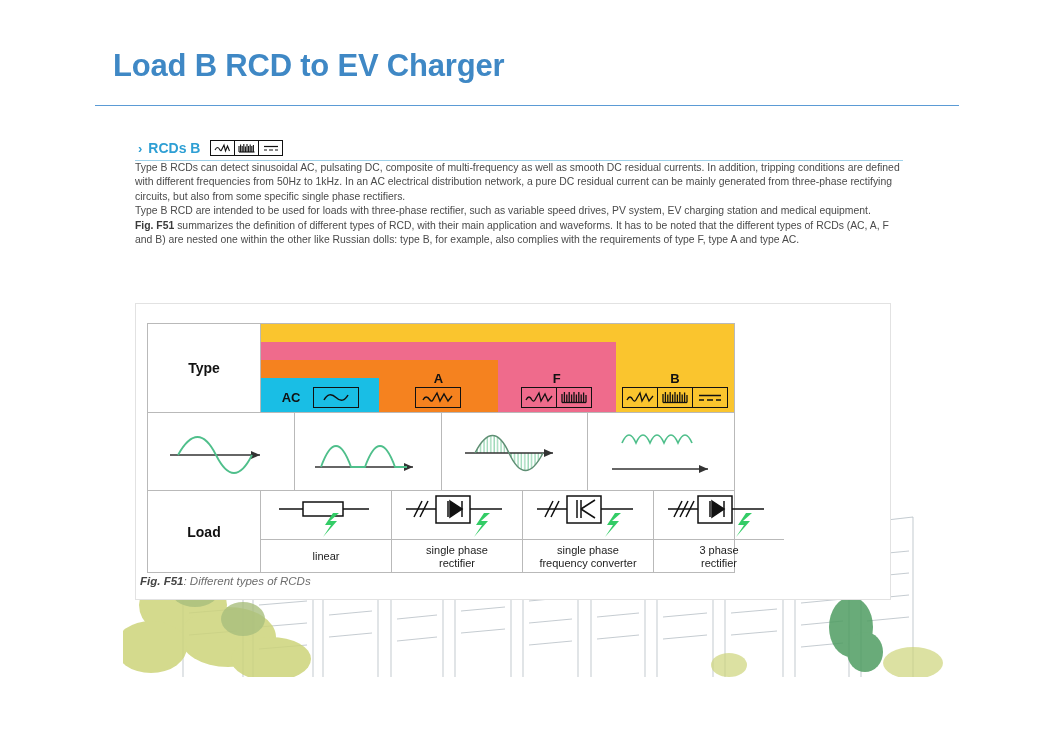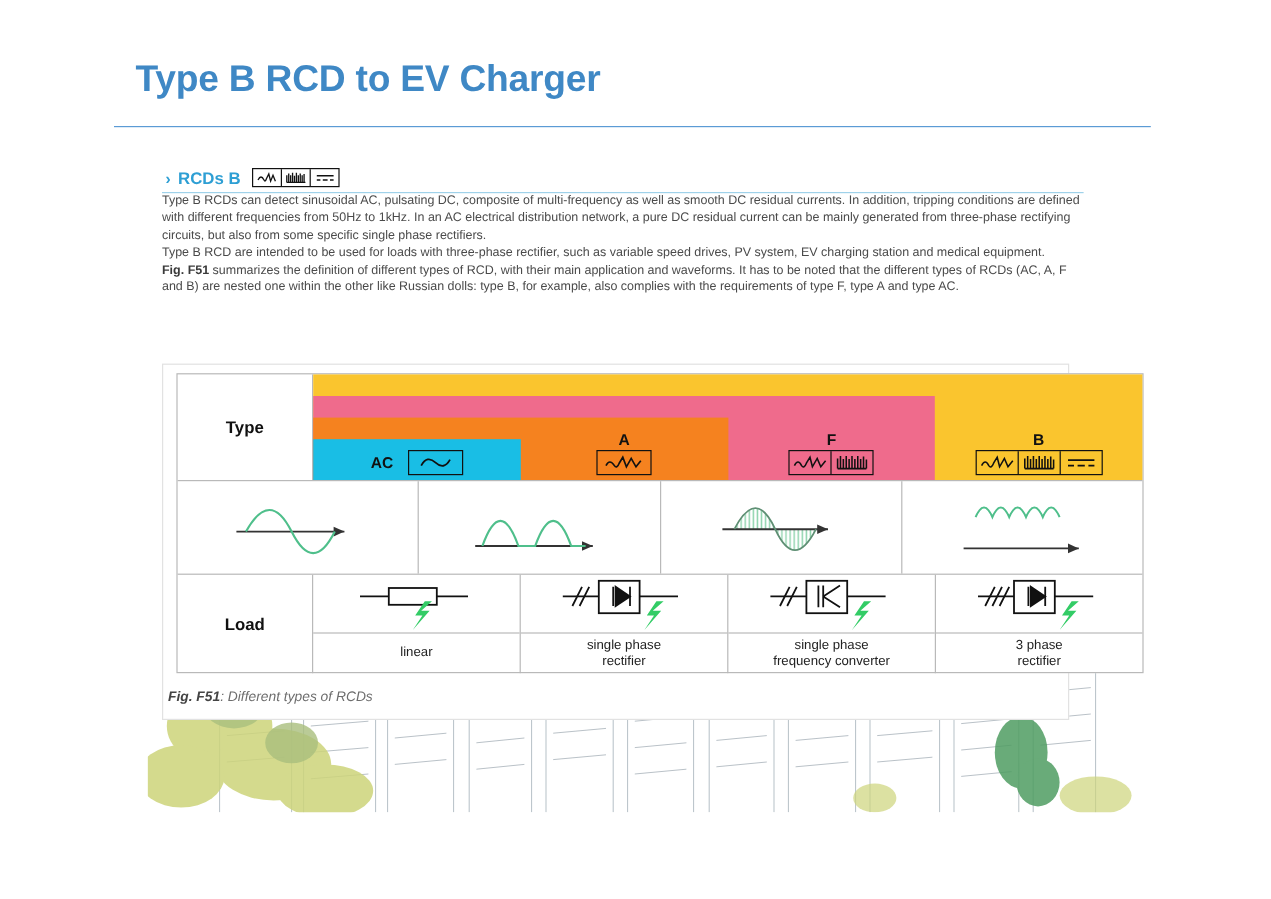--- a/index.html
+++ b/index.html
@@ -51,21 +51,21 @@
   }
   .para b{color:#3a3a3a;}
 
   
   .figure{
     position:absolute;left:135px;top:303px;width:756px;height:297px;
     background:#ffffff;border:1px solid #e2e2e2;
     box-sizing:border-box;
   }
   .fig-inner{
-    position:absolute;left:11px;top:7px;width:806px;height:250px;
+    position:absolute;left:11px;top:19px;width:588px;height:250px;
     border:1px solid #b9b9b9;box-sizing:border-box;background:#fff;
   }
 
   
   .row{display:flex;box-sizing:border-box;}
   .lbl-cell{
     width:113px;flex:0 0 113px;border-right:1px solid #b9b9b9;
     display:flex;align-items:center;justify-content:center;
     font-weight:bold;font-size:14px;color:#111;box-sizing:border-box;
   }
@@ -103,21 +103,21 @@
   .box-cell:last-child{border-right:none;}
   .box-cell.wide{width:44px;}
 
   
   .ifault-row{height:78px;border-bottom:1px solid #b9b9b9;}
   .wave-cell{
     display:flex;align-items:center;justify-content:center;
   }
 
   
-  .load-row{height:82px;justify-content:flex-end;}
+  .load-row{height:82px;}
   .load-col{display:flex;flex-direction:column;}
   .load-sym{flex:1;display:flex;align-items:center;justify-content:center;}
   .load-name{
     border-top:1px solid #b9b9b9;height:34px;
     display:flex;flex-direction:column;align-items:center;justify-content:center;
     font-size:11px;color:#222;line-height:13px;text-align:center;
   }
 
   .fig-caption{
     position:absolute;left:4px;bottom:12px;
@@ -128,21 +128,21 @@
   
   .photo{
     position:absolute;left:123px;top:487px;width:826px;height:190px;
     overflow:hidden;
   }
   .photo svg{display:block;}
 </style>
 </head>
 <body>
 
-<div class="slide-title">Type B RCD to EV Charger</div>
+<div class="slide-title">Load B RCD to EV Charger</div>
 <div class="title-rule"></div>
 
 <div class="doc">
 
   <div class="typeb-head">
     <span class="typeb-chevron">›</span>
     <span class="typeb-label">RCDs B</span>
     <span class="sym-group">
       <span class="sym-cell">
         <svg width="18" height="10" viewBox="0 0 18 10">

